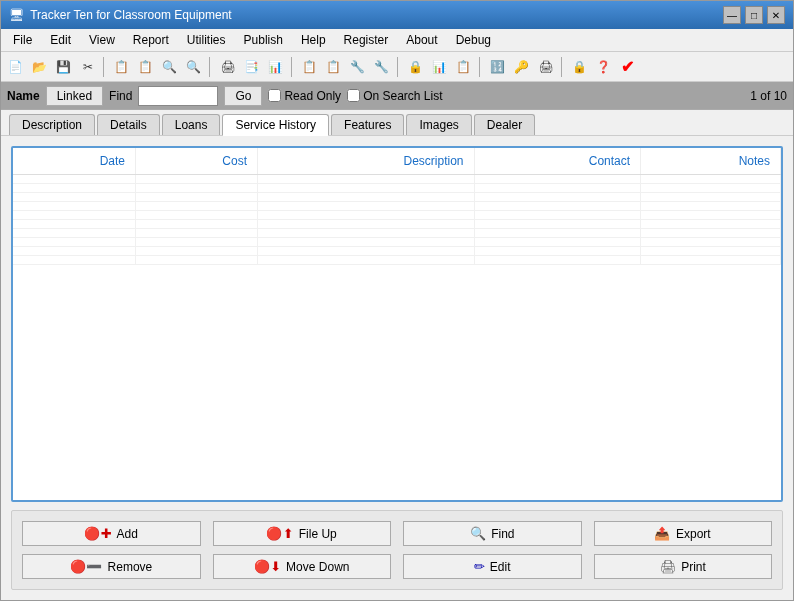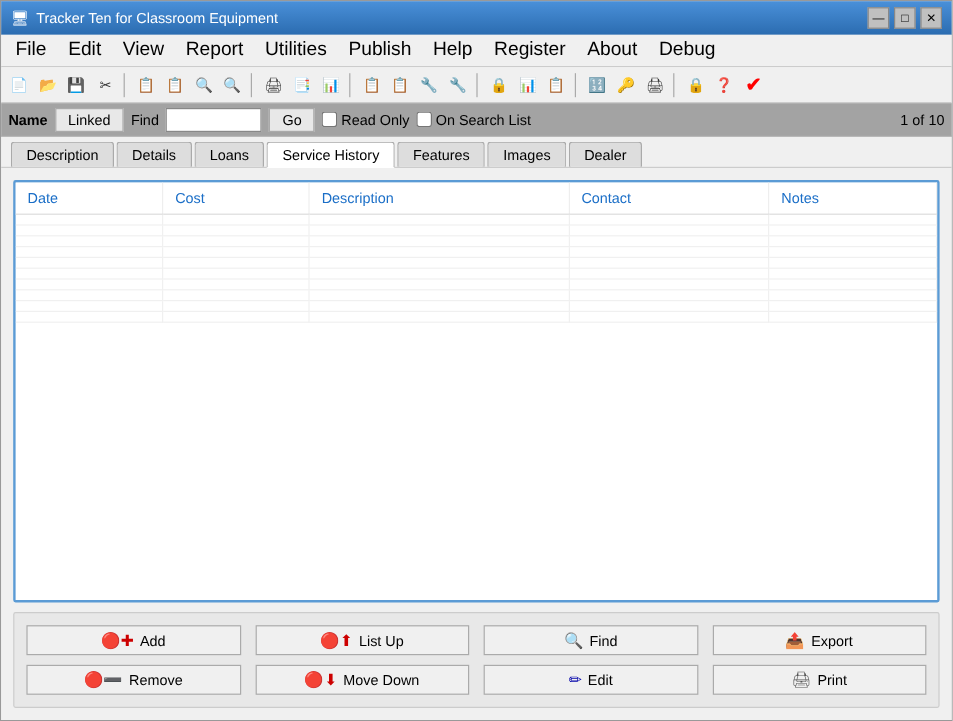--- a/index.html
+++ b/index.html
@@ -53,21 +53,21 @@
     .menu-bar {
       background: #f0f0f0;
       border-bottom: 1px solid #ccc;
       padding: 2px 4px;
       display: flex;
       gap: 2px;
     }
     .menu-item {
       padding: 2px 8px;
       cursor: pointer;
-      font-size: 16px;
+      font-size: 12px;
     }
     .toolbar {
       background: #f0f0f0;
       border-bottom: 1px solid #ccc;
       padding: 3px 4px;
       display: flex;
       align-items: center;
       gap: 2px;
       flex-wrap: wrap;
       min-height: 30px;
@@ -180,21 +180,21 @@
     .service-table {
       width: 100%;
       border-collapse: collapse;
       font-size: 12px;
     }
     .service-table thead tr {
       background: white;
     }
     .service-table th {
       padding: 6px 10px;
-      text-align: left;
+      text-align: right;
       font-weight: normal;
       color: #1a6ec7;
       border-bottom: 1px solid #ddd;
       border-right: 1px solid #eee;
       font-size: 12px;
     }
     .service-table td {
       padding: 4px 10px;
       border-bottom: 1px solid #f0f0f0;
       border-right: 1px solid #f0f0f0;
@@ -406,21 +406,21 @@
       </table>
     </div>
 
     <div class="buttons-panel">
       <button class="action-btn">
         <span class="btn-icon">🔴✚</span>
         <span>Add</span>
       </button>
       <button class="action-btn">
         <span class="btn-icon">🔴⬆</span>
-        <span>List Up</span>
+        <span>File Up</span>
       </button>
       <button class="action-btn">
         <span class="btn-icon btn-icon-blue">🔍</span>
         <span>Find</span>
       </button>
       <button class="action-btn">
         <span class="btn-icon btn-icon-blue">📤</span>
         <span>Export</span>
       </button>
       <button class="action-btn">

